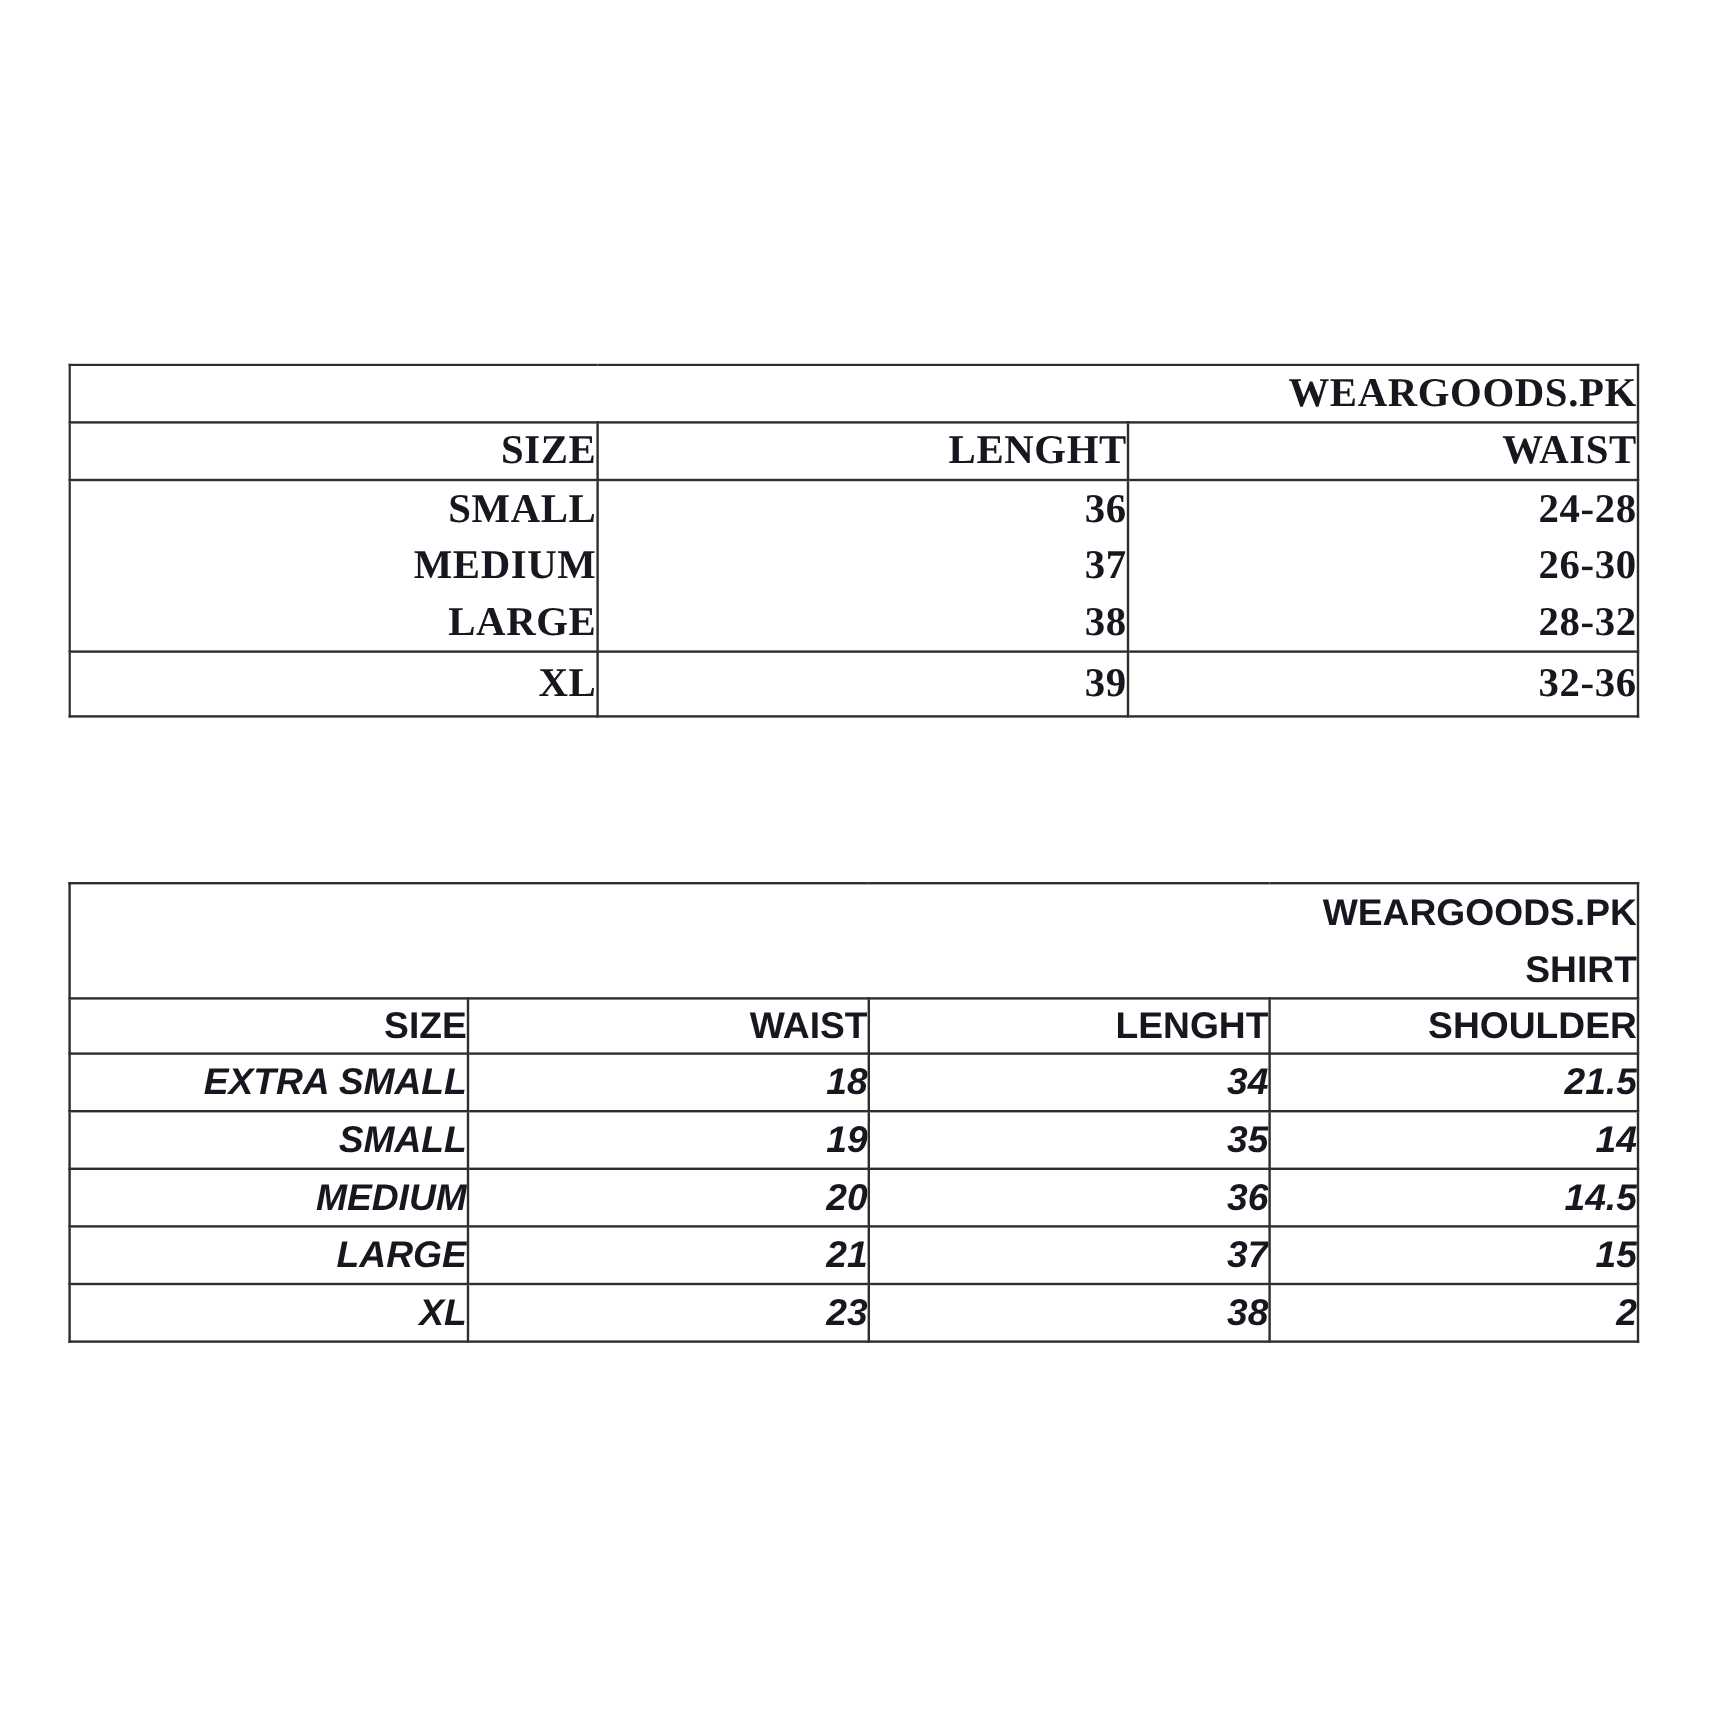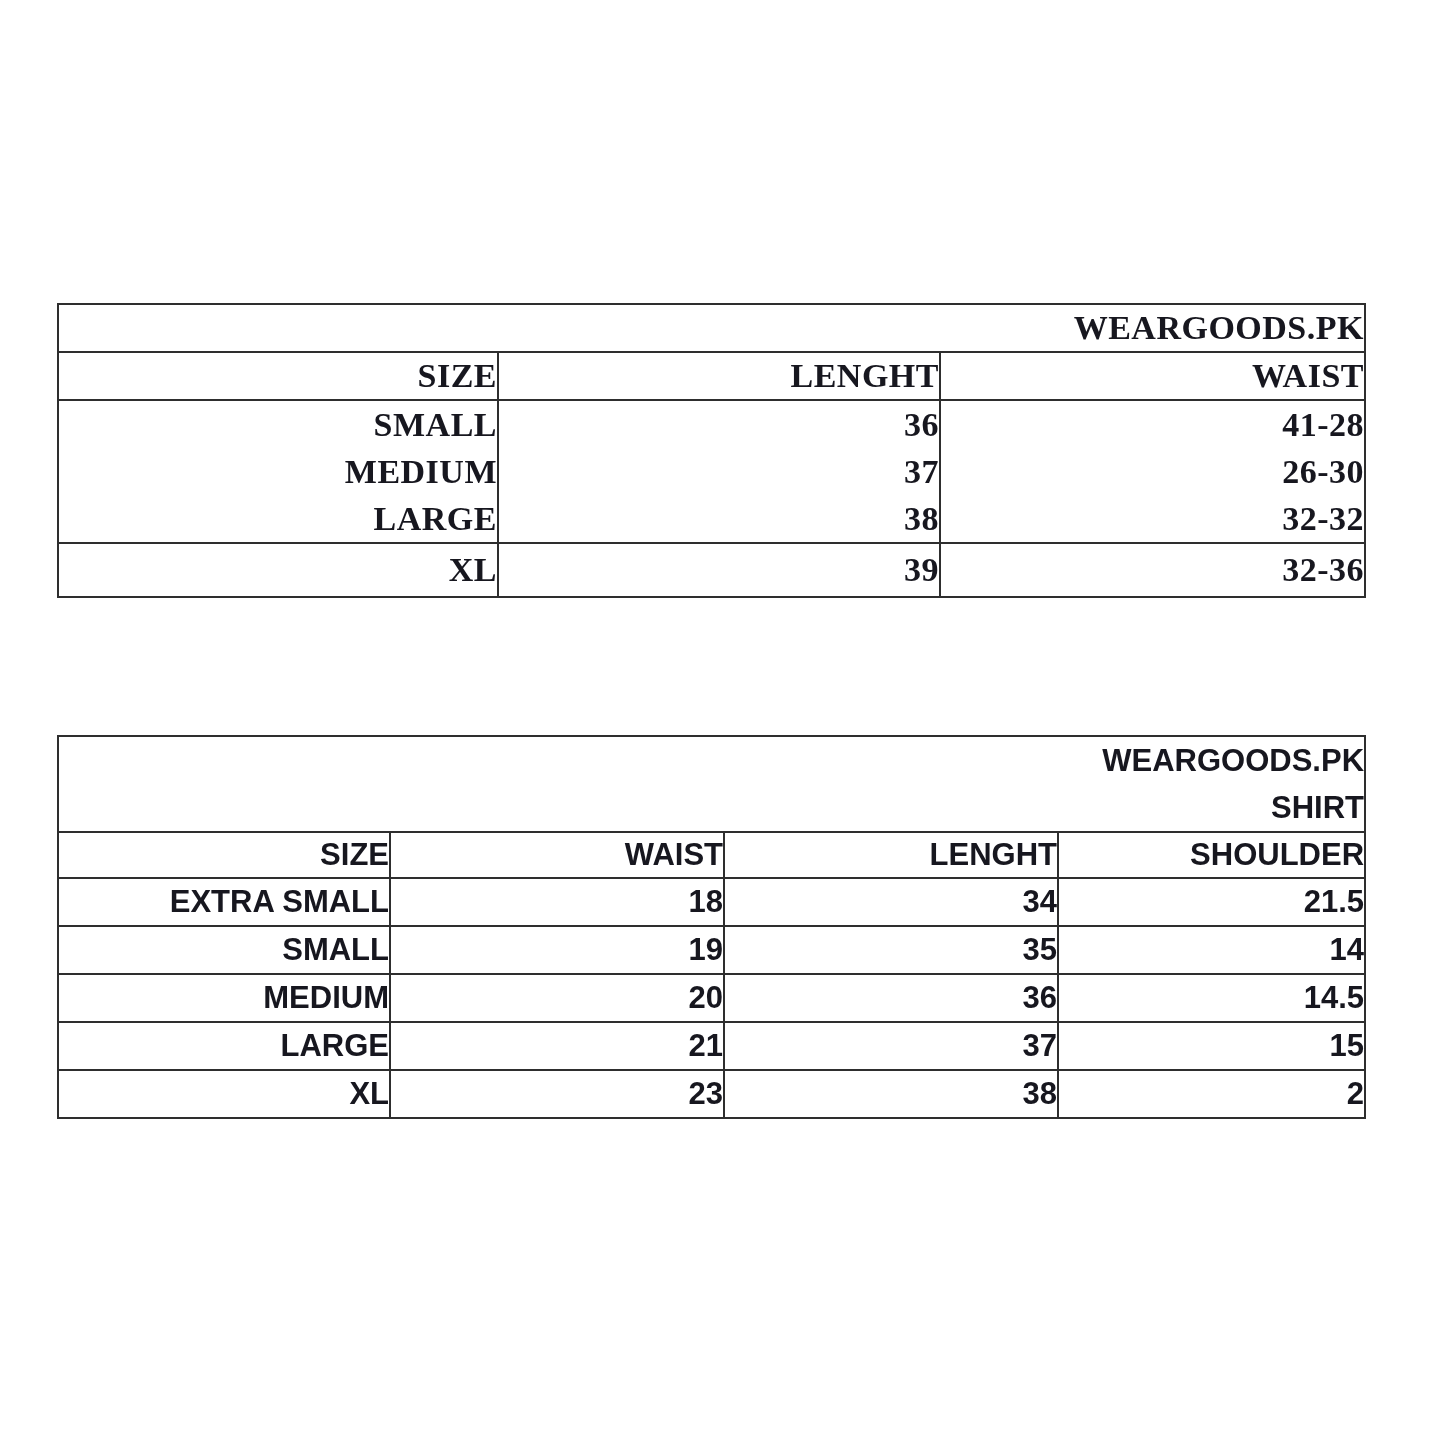--- a/index.html
+++ b/index.html
@@ -62,21 +62,21 @@
     width: 1311px;
   }
   table.sans td {
     font-family: "Liberation Sans", "DejaVu Sans", sans-serif;
     font-weight: 700;
     font-size: 31px;
   }
   .s-row-title td { height: 94px; font-size: 33px; }
   .s-row-title .title-line { line-height: 47px; }
   .s-row-header td { height: 44px; }
-  .s-row-data td   { height: 46px; }
+  .s-row-data td   { height: 46px; font-style: italic; }
 </style>
 </head>
 <body>
 
 <div class="trouser-clip">
   <table class="size-chart serif">
     <colgroup>
       <col style="width:440px">
       <col style="width:442px">
       <col style="width:425px">
@@ -95,23 +95,23 @@
         <div class="block-line">SMALL</div>
         <div class="block-line">MEDIUM</div>
         <div class="block-line">LARGE</div>
       </td>
       <td>
         <div class="block-line">36</div>
         <div class="block-line">37</div>
         <div class="block-line">38</div>
       </td>
       <td>
-        <div class="block-line">41-28</div>
+        <div class="block-line">24-28</div>
         <div class="block-line">26-30</div>
-        <div class="block-line">32-32</div>
+        <div class="block-line">28-32</div>
       </td>
     </tr>
     <tr class="t-row-xl">
       <td>XL</td>
       <td>39</td>
       <td>32-36</td>
     </tr>
   </tbody>
     </table>
 </div>

